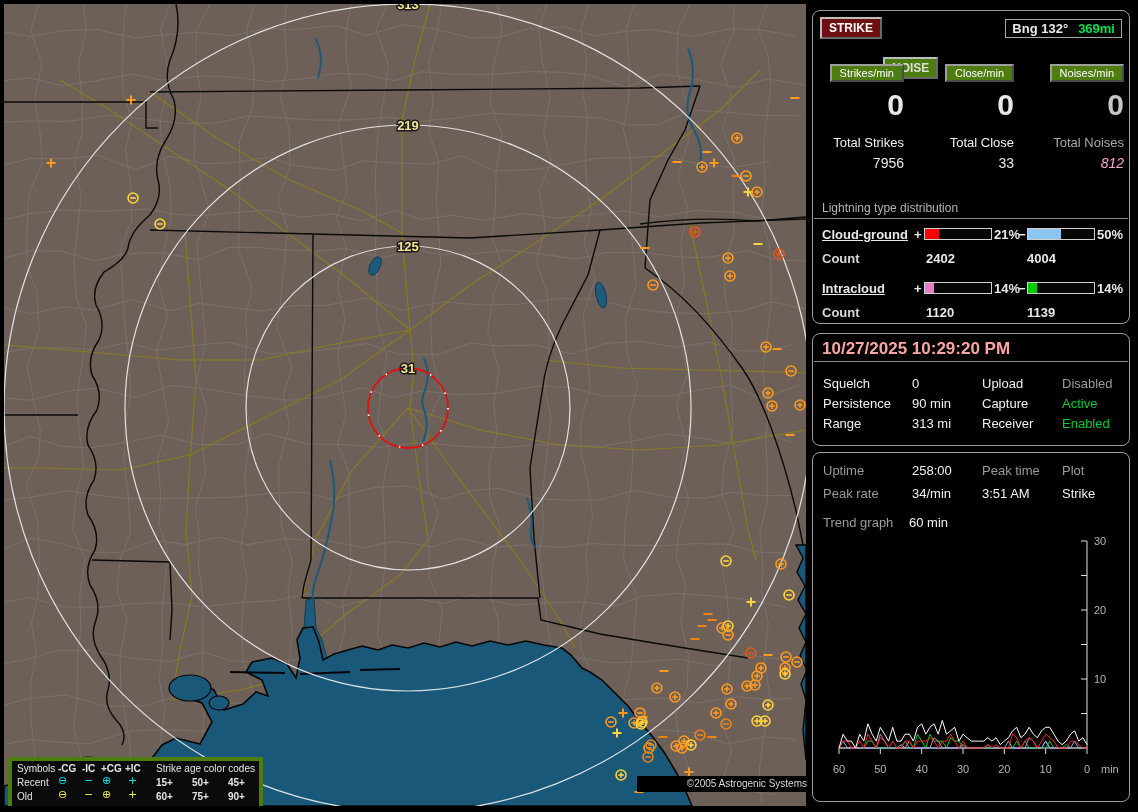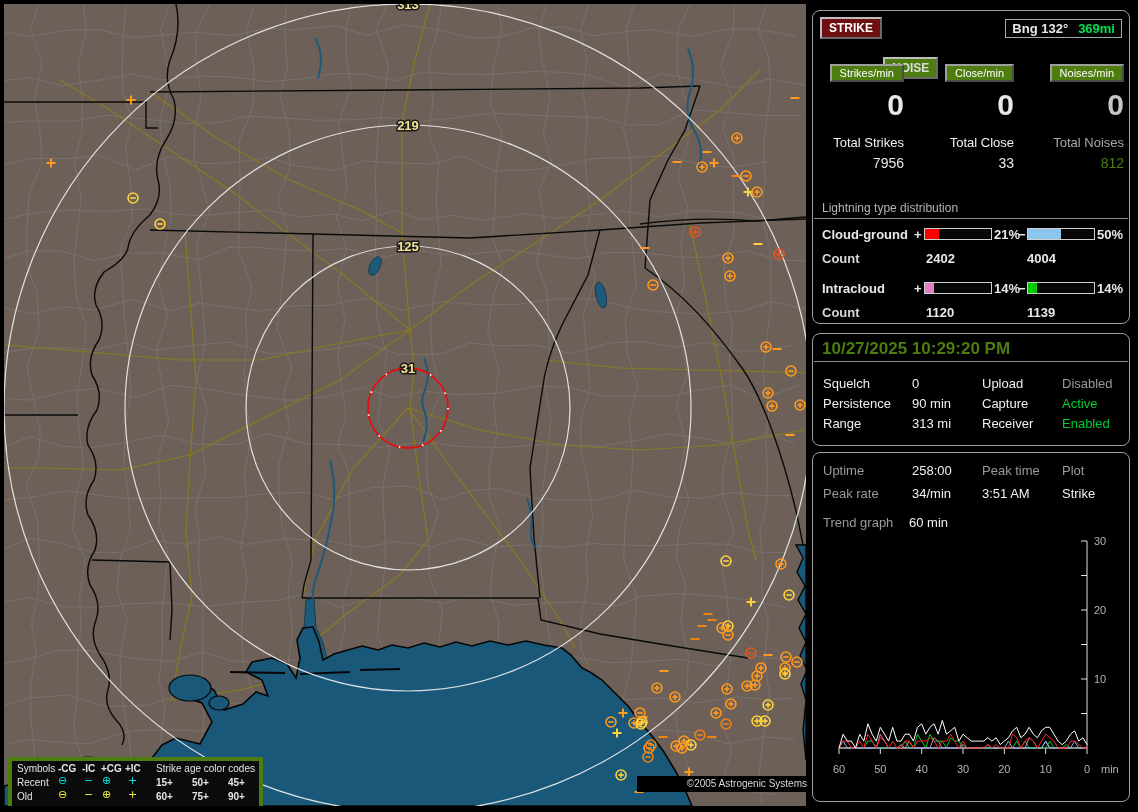--- a/index.html
+++ b/index.html
@@ -21,33 +21,33 @@
   #bng-box .rng{color:#00e050;margin-left:10px;}
   .counter-col{position:absolute;top:52px;text-align:right;}
   #ccol0{left:0;width:91px;} #ccol1{left:91px;width:110px;} #ccol2{left:201px;width:110px;}
   .cbtn{display:inline-block;background:#4d7c0f;color:#fff;font-size:11px;padding:1px 8px;
         border:2px outset #9e9e9e;}
   .zero{font-size:30px;font-weight:bold;line-height:1;margin-top:8px;}
   #ccol2 .zero{color:#c6c6c6;}
   .total-label{font-size:13px;margin-top:15px;color:#f0f0f0;}
   #ccol2 .total-label{color:#a8a8a8;}
   .total-val{font-size:14px;margin-top:5px;}
-  #ccol2 .total-val{color:#4d7c0f;}
+  #ccol2 .total-val{color:#f9a8d4;font-style:italic;}
   #dist-title{position:absolute;left:9px;top:190px;font-size:12px;color:#b4b4b4;}
   #dist-line{position:absolute;left:1px;right:1px;top:207px;border-top:1px solid #8a8a8a;}
   .drow{position:absolute;left:0;width:100%;height:14px;font-size:13px;}
-  .drow .nm{position:absolute;left:9px;font-weight:bold;}
+  .drow .nm{position:absolute;left:9px;font-weight:bold;text-decoration:underline;}
   .drow .sgn{position:absolute;font-weight:bold;}
   .bar{position:absolute;width:66px;height:10px;border:1px solid #cfcfcf;background:#060606;}
   .bar .fill{height:100%;}
   .drow .pct{position:absolute;font-weight:bold;}
   .crow{position:absolute;left:0;width:100%;font-size:13px;}
   .crow .cl{position:absolute;left:9px;color:#d8d8d8;font-weight:bold;}
   .crow .cv{position:absolute;font-weight:bold;}
-  #datetime{position:absolute;left:9px;top:5px;font-size:17px;font-weight:bold;color:#4d7c0f;white-space:nowrap;}
+  #datetime{position:absolute;left:9px;top:5px;font-size:17px;font-weight:bold;color:#fca5a5;white-space:nowrap;}
   #date-line{position:absolute;left:1px;right:1px;top:27px;border-top:1px solid #8a8a8a;}
   .prow{position:absolute;left:0;width:100%;font-size:13px;}
   .prow .c1{position:absolute;left:10px;} .prow .c2{position:absolute;left:99px;}
   .prow .c3{position:absolute;left:169px;} .prow .c4{position:absolute;left:249px;}
   .dim{color:#9a9a9a;} .grn{color:#00cc33;} .wht{color:#f0f0f0;}
   #trend{position:absolute;left:0;top:78px;}
   
   #legend{position:absolute;left:8px;top:757px;width:247px;height:45px;background:#0b0b0b;
           border:4px solid #4d7c0f;font-size:10px;color:#e4e4e4;}
   .lg-cell{position:absolute;white-space:nowrap;}

